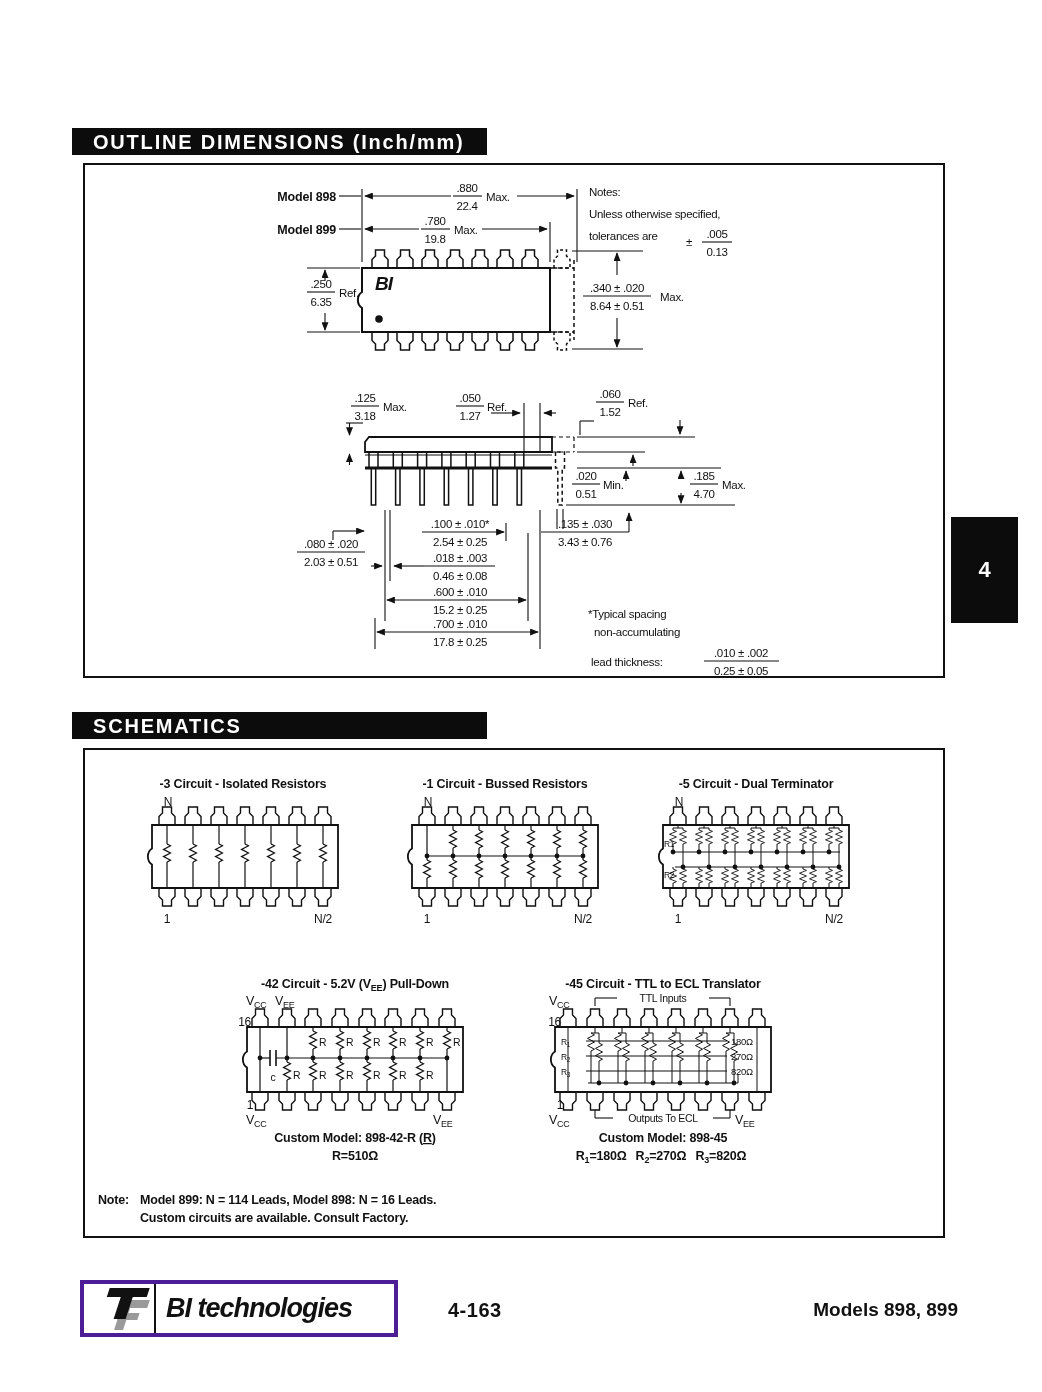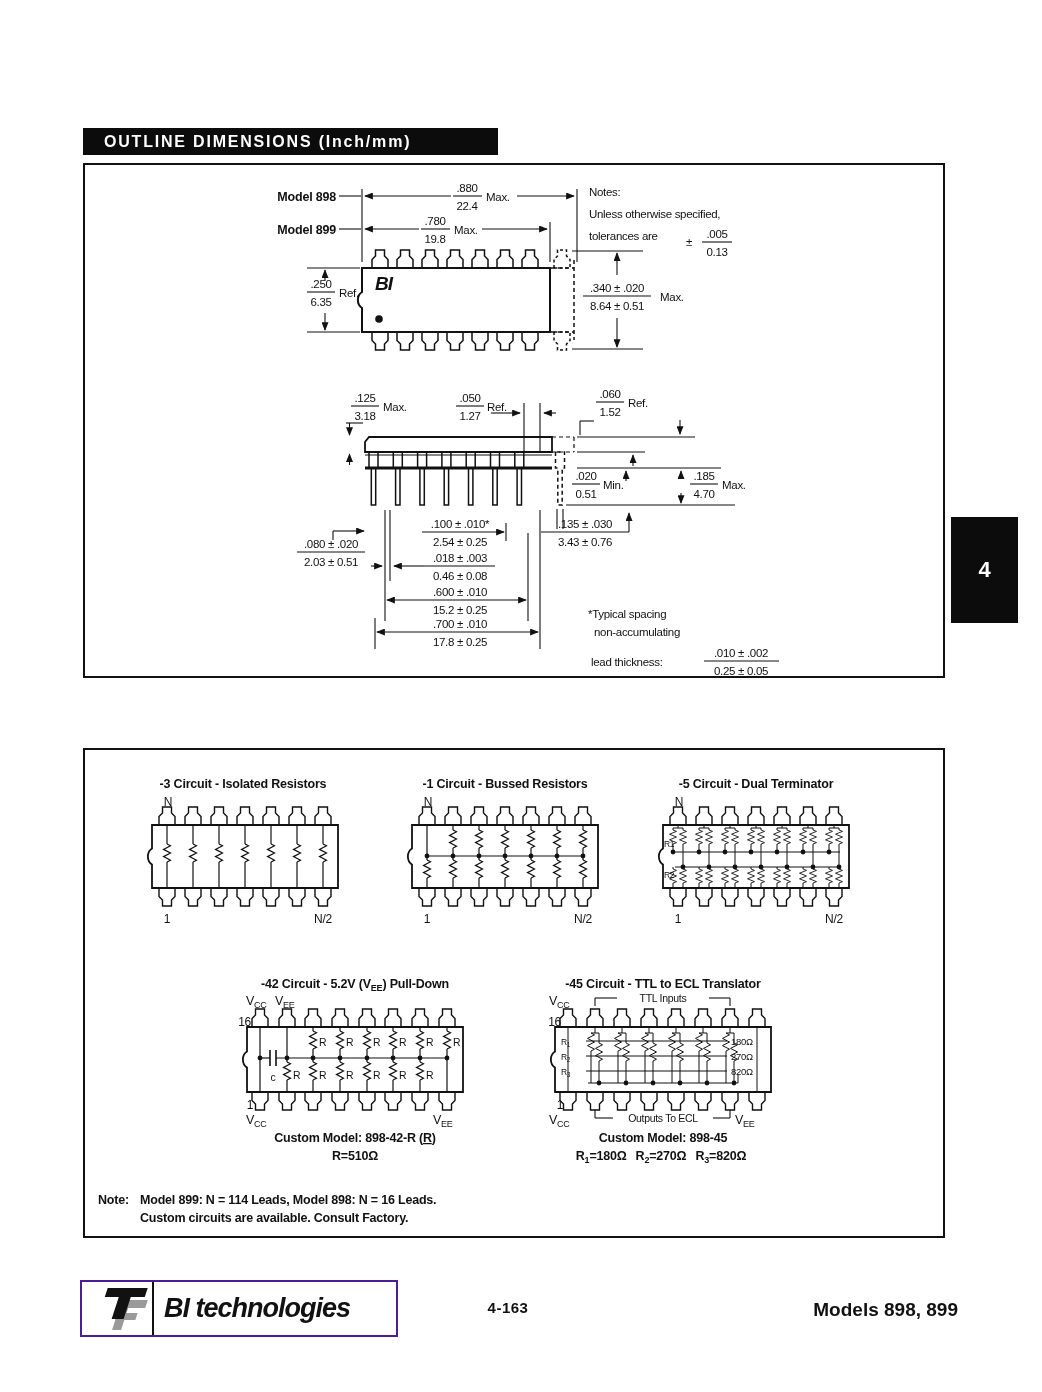--- a/index.html
+++ b/index.html
@@ -1,42 +1,42 @@
 <!DOCTYPE html>
 <html><head>
 <meta charset="utf-8">
 <style>
   html,body{margin:0;padding:0;background:#fff;}
   .page{position:relative;width:1042px;height:1392px;background:#fff;overflow:hidden;
         font-family:"Liberation Sans",sans-serif;color:#111;}
   .abs{position:absolute;}
-  .bar{position:absolute;left:83px;width:415px;height:27px;background:#0c0c0c;color:#fff;
-       font-weight:bold;font-size:16px;letter-spacing:1.8px;line-height:28px;
+  .bar{position:absolute;left:72px;width:415px;height:27px;background:#0c0c0c;color:#fff;
+       font-weight:bold;font-size:20px;letter-spacing:1.8px;line-height:28px;
        padding-left:21px;box-sizing:border-box;}
   .frame{position:absolute;left:83px;width:862px;border:2.5px solid #111;box-sizing:border-box;background:#fff;}
   .tab4{position:absolute;left:951px;top:517px;width:67px;height:106px;background:#0c0c0c;color:#fff;
         font-size:22px;font-weight:bold;display:flex;align-items:center;justify-content:center;}
   svg{position:absolute;overflow:visible;}
   svg text{fill:#111;stroke:none;letter-spacing:-0.3px;}
   .t{font-size:11.5px;}
   .tt{font-size:12.5px;font-weight:bold;letter-spacing:-0.2px;}
   .ts{font-size:10.5px;}
   .tx{font-size:8.5px;}
   .to{font-size:9.5px;}
   .sub{font-size:9px;}
   .lbl{font-size:12px;}
   .vl{font-size:12.5px;}
   .logo-bi{font-size:19px;font-weight:bold;font-style:italic;letter-spacing:-1px;}
-  .footer-box{position:absolute;left:80px;top:1280px;width:318px;height:57px;border:2px solid #4c1d95;
+  .footer-box{position:absolute;left:80px;top:1280px;width:318px;height:57px;border:4px solid #4c1d95;
               box-sizing:border-box;display:flex;align-items:stretch;}
   .footer-cell-logo{width:70px;border-right:2.5px solid #111;display:flex;align-items:center;justify-content:center;}
   .footer-cell-text{flex:1;display:flex;align-items:center;padding-left:10px;
                     font-style:italic;font-weight:bold;font-size:27px;letter-spacing:-1px;}
-  .pagenum{position:absolute;left:448px;top:1299px;width:120px;text-align:center;
-           font-weight:bold;font-size:15px;letter-spacing:0.5px;}
+  .pagenum{position:absolute;left:448px;top:1299px;width:120px;text-align:left;
+           font-weight:bold;font-size:20px;letter-spacing:0.5px;}
   .models{position:absolute;right:84px;top:1299px;font-weight:bold;font-size:19px;}
 </style>
 </head>
 <body>
 
 <div class="page">
 
   <div class="bar" style="top:128px">OUTLINE DIMENSIONS (Inch/mm)</div>
 
   <div class="frame" style="top:163px;height:515px"></div>
@@ -219,20 +219,21 @@
       <text class="t" x="505" y="455">*Typical spacing</text>
       <text class="t" x="511" y="473">non-accumulating</text>
       <text class="t" x="508" y="503">lead thickness:</text>
       <text class="t" x="658" y="494" text-anchor="middle">.010 ± .002</text>
       <text class="t" x="658" y="512" text-anchor="middle">0.25 ± 0.05</text>
     </g>
   </svg>
 
   <div class="tab4">4</div>
 
+  <div class="bar" style="top:712px">SCHEMATICS</div>
 
   <div class="frame" style="top:748px;height:490px"></div>
 
   <svg class="abs" style="left:83px;top:748px" width="862" height="490" viewBox="0 0 862 490">
 
     <g>
       <g stroke="#111" stroke-width="1.4">
         <use href="#pin" transform="translate(84,77)"></use>
           <use href="#pin" transform="translate(110,77)"></use>
         <use href="#pin" transform="translate(136,77)"></use>

